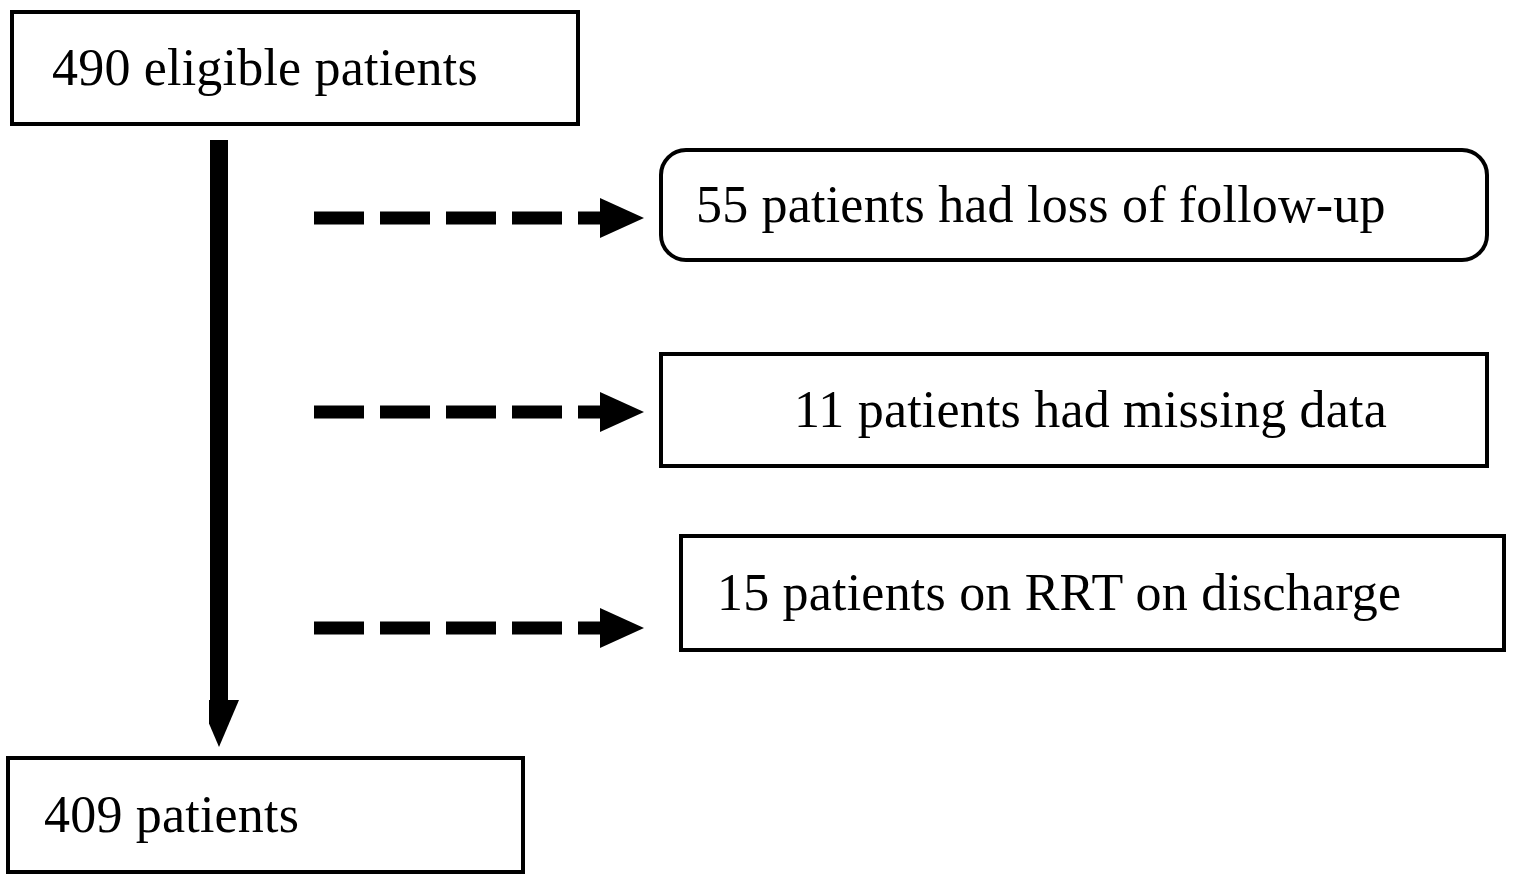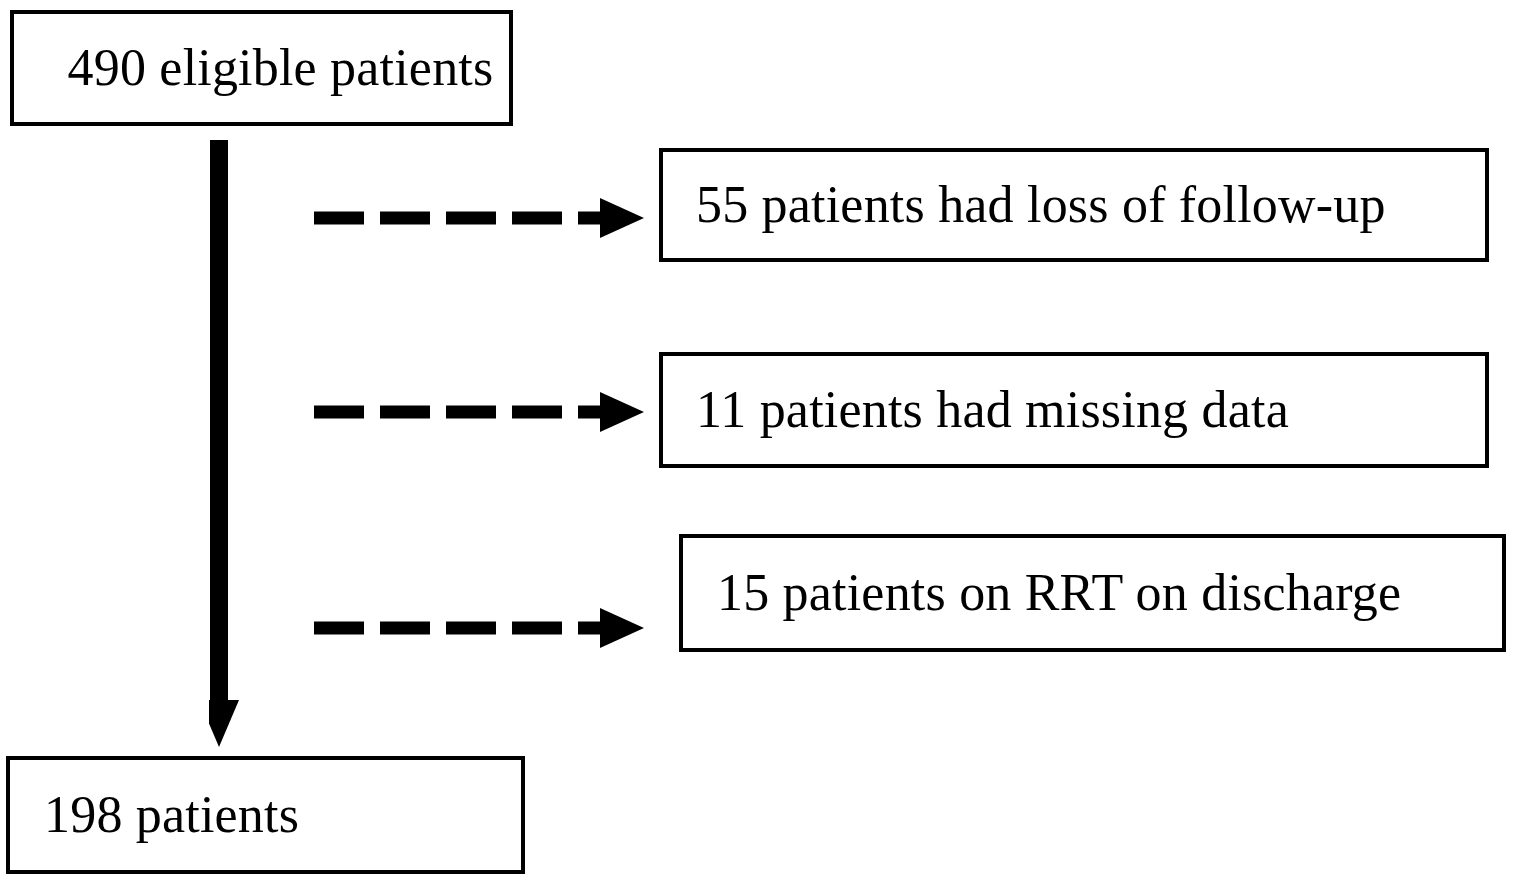--- a/index.html
+++ b/index.html
@@ -30,35 +30,36 @@
     display: block;
     white-space: nowrap;
     font-size: 52px;
     line-height: 1.05;
     letter-spacing: 0.2px;
     color: #000000;
   }
 
   
   #box-eligible {
-    left: 10px;  top: 10px;  width: 503px;  height: 116px;
+    left: 10px;  top: 10px;  width: 570px;  height: 116px;
     padding-left: 38px;
-    justify-content: center;
   }
   #box-final {
     left: 6px;   top: 756px; width: 519px;  height: 118px;
     padding-left: 34px;
   }
   #box-excl-followup {
     left: 659px; top: 148px; width: 830px;  height: 114px;
     padding-left: 33px;
+    border-radius: 27px;
   }
   #box-excl-missing {
     left: 659px; top: 352px; width: 830px;  height: 116px;
     padding-left: 33px;
+    justify-content: center;
   }
   #box-excl-rrt {
     left: 679px; top: 534px; width: 827px;  height: 118px;
     padding-left: 34px;
   }
 
   
   #main-arrow {
     position: absolute;
     left: 209px;
@@ -113,16 +114,16 @@
 
   <div class="node-box" id="box-excl-missing">
     <span class="node-label">11 patients had missing data</span>
   </div>
 
   <div class="node-box" id="box-excl-rrt">
     <span class="node-label">15 patients on RRT on discharge</span>
   </div>
 
   <div class="node-box" id="box-final">
-    <span class="node-label">198 patients</span>
+    <span class="node-label">409 patients</span>
   </div>
 
 </div>
 
 </body></html>

